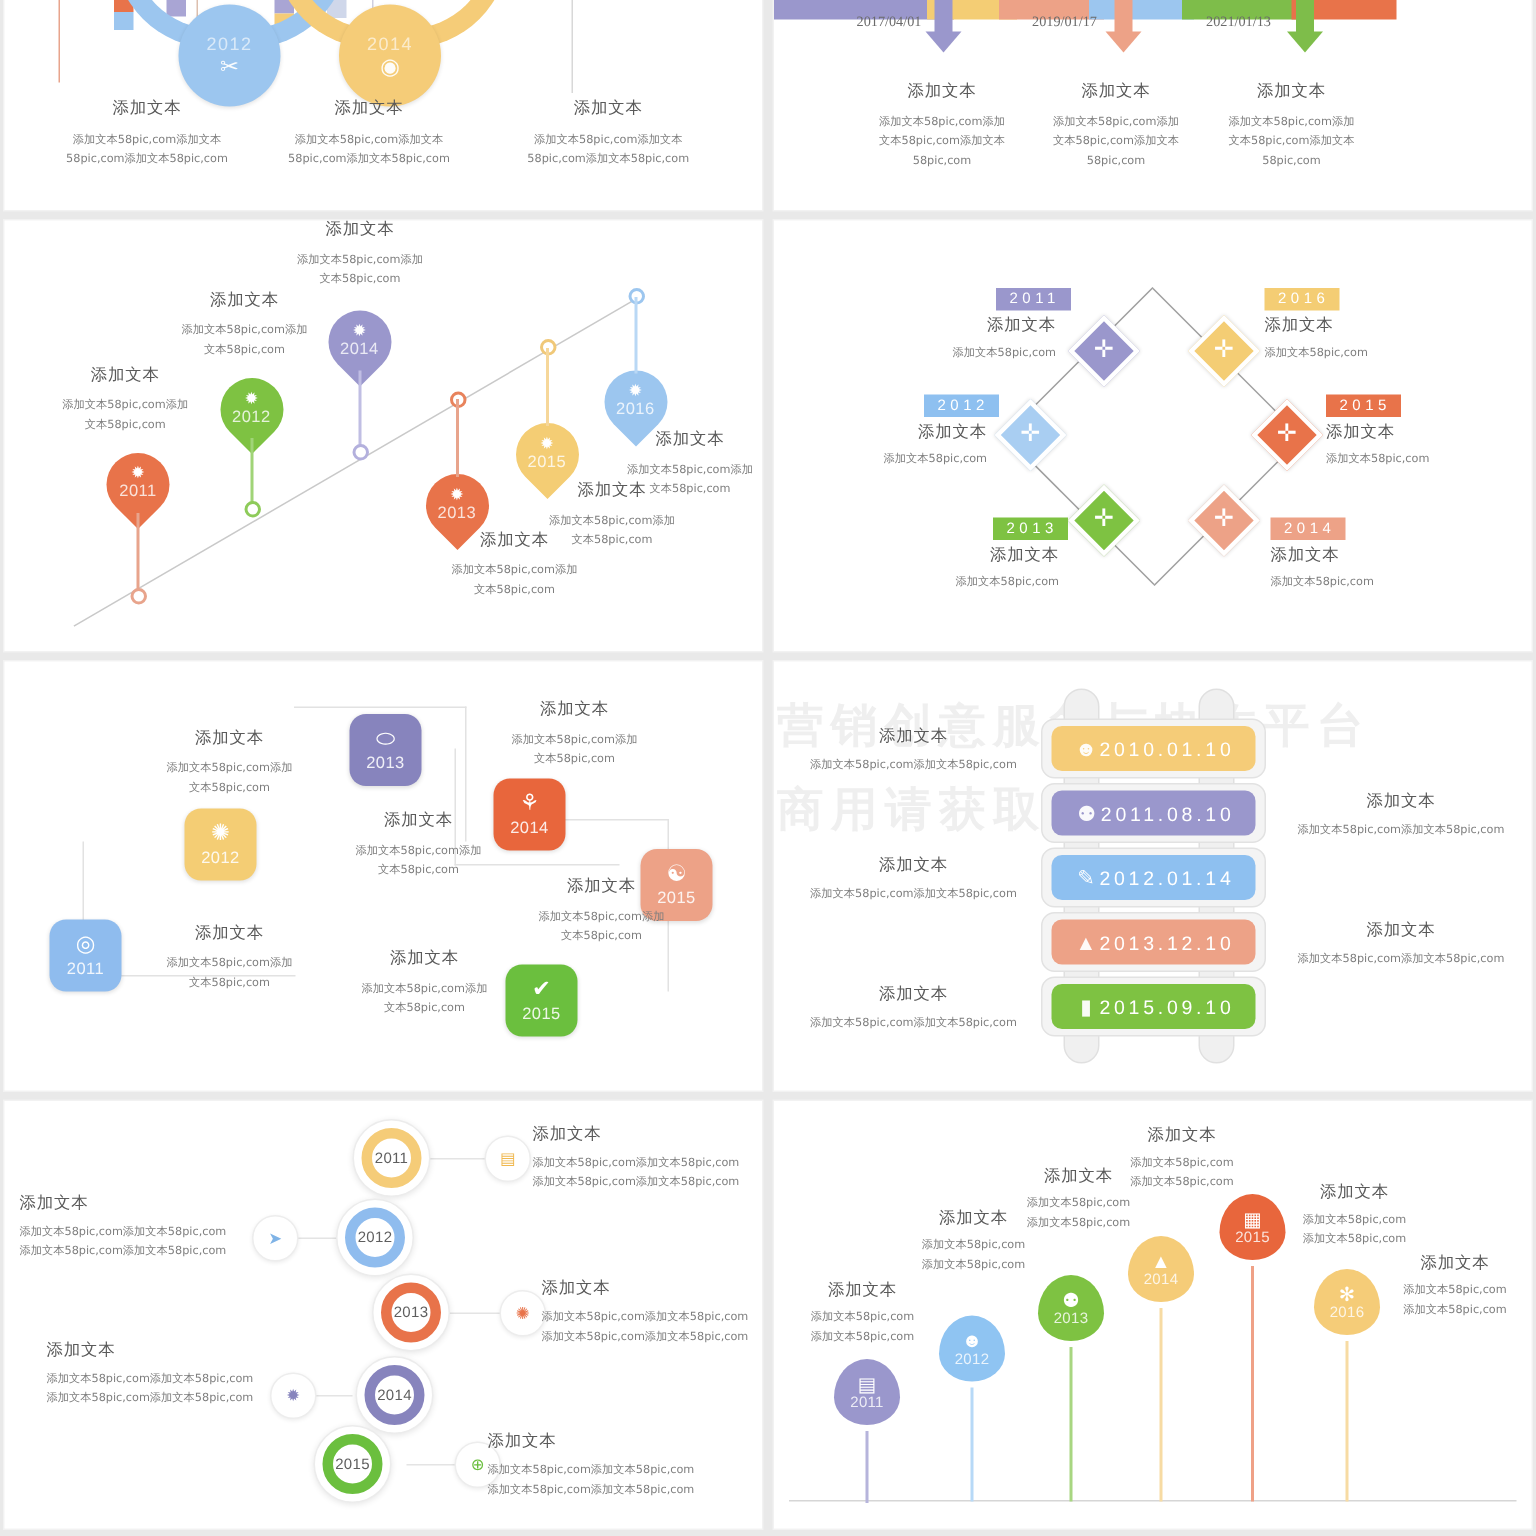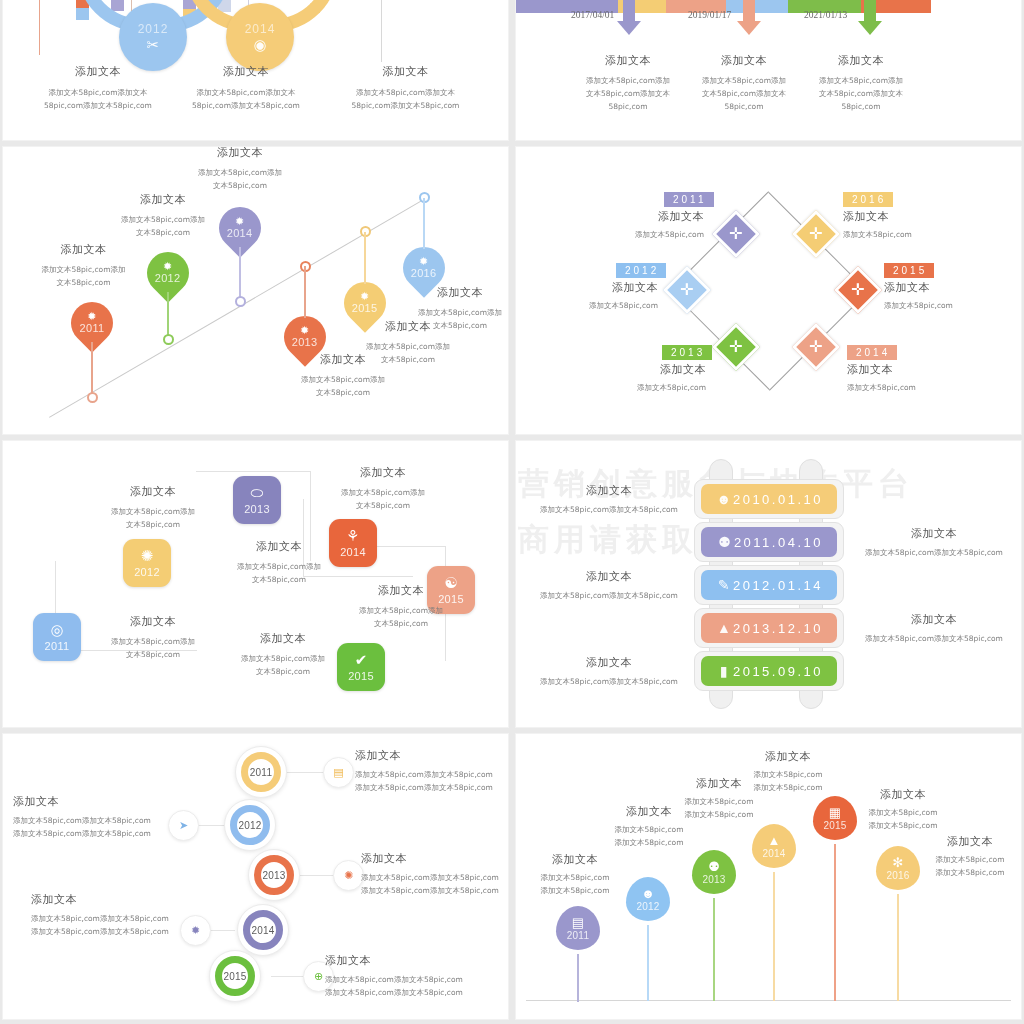--- a/index.html
+++ b/index.html
@@ -506,21 +506,21 @@
     <div class="lad-plate" style="left:178px; top:124px; width:150px; height:40px;"></div>
     <div class="lad-plate" style="left:178px; top:167px; width:150px; height:40px;"></div>
     <div class="lad-plate" style="left:178px; top:210px; width:150px; height:40px;"></div>
 
     <div class="rung" style="left:185px; top:43px;  width:136px; height:30px; background:#f5cc78;">
       <span class="ic">☻</span>
       <span class="dt">2010.01.10</span>
     </div>
     <div class="rung" style="left:185px; top:86px;  width:136px; height:30px; background:#9a97cc;">
       <span class="ic">⚉</span>
-      <span class="dt">2011.04.10</span>
+      <span class="dt">2011.08.10</span>
     </div>
     <div class="rung" style="left:185px; top:129px; width:136px; height:30px; background:#8ec0f0;">
       <span class="ic">✎</span>
       <span class="dt">2012.01.14</span>
     </div>
     <div class="rung" style="left:185px; top:172px; width:136px; height:30px; background:#eda287;">
       <span class="ic">▲</span>
       <span class="dt">2013.12.10</span>
     </div>
     <div class="rung" style="left:185px; top:215px; width:136px; height:30px; background:#7ec242;">

